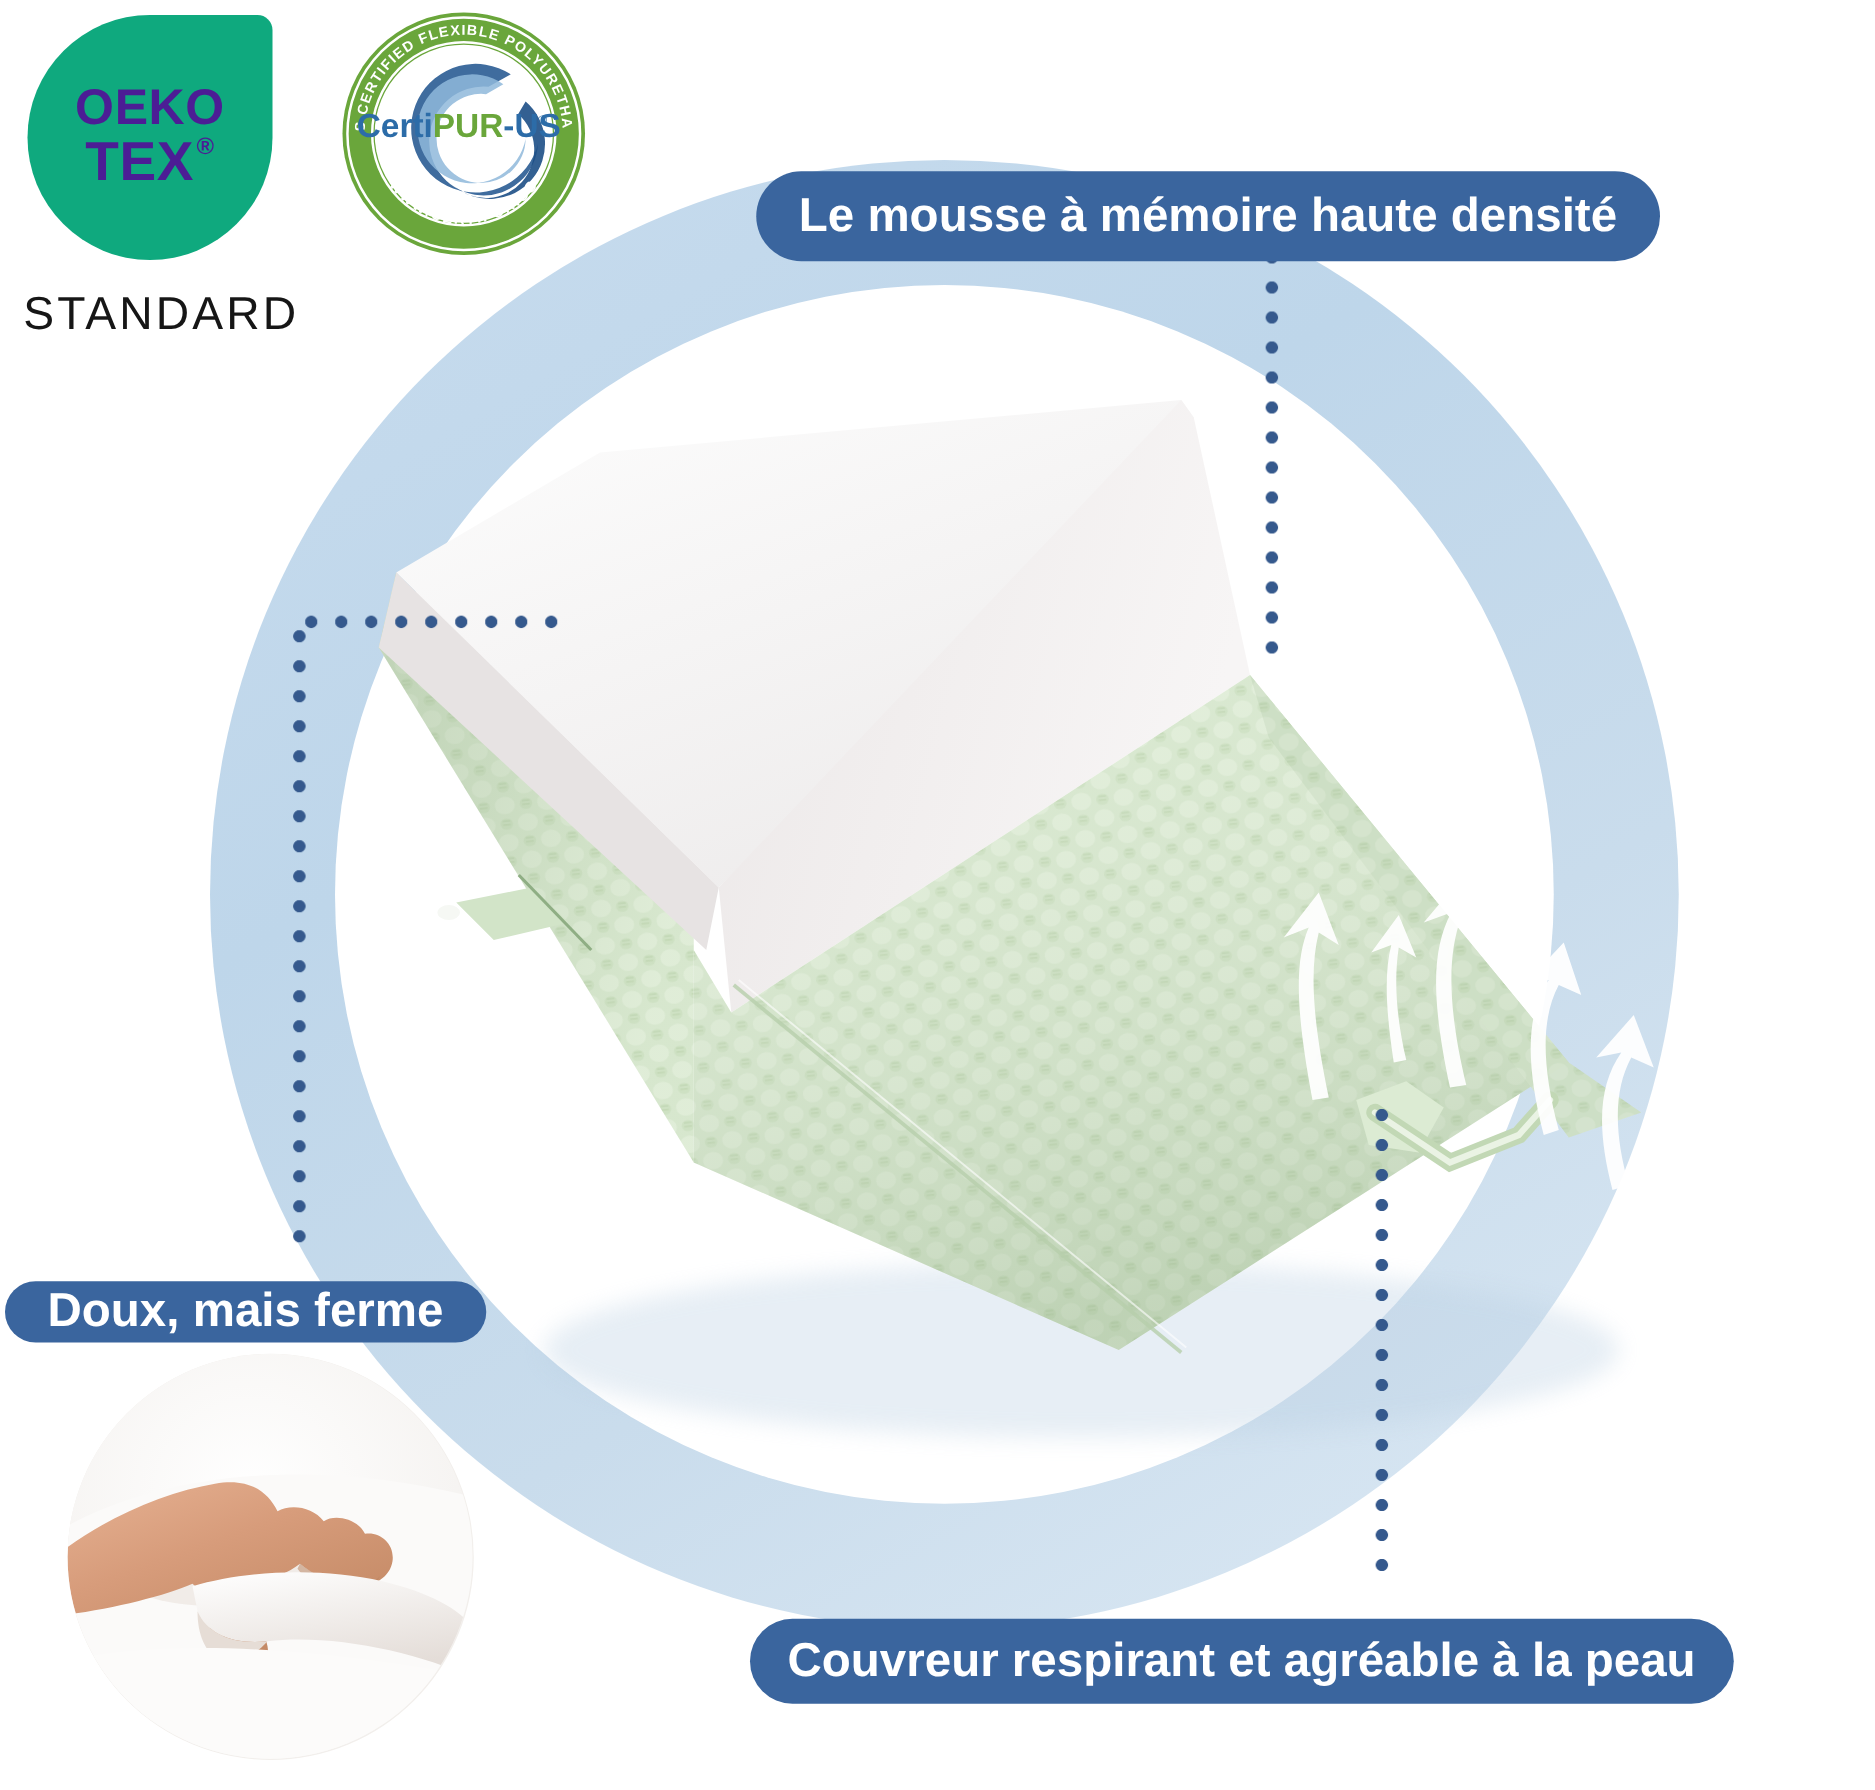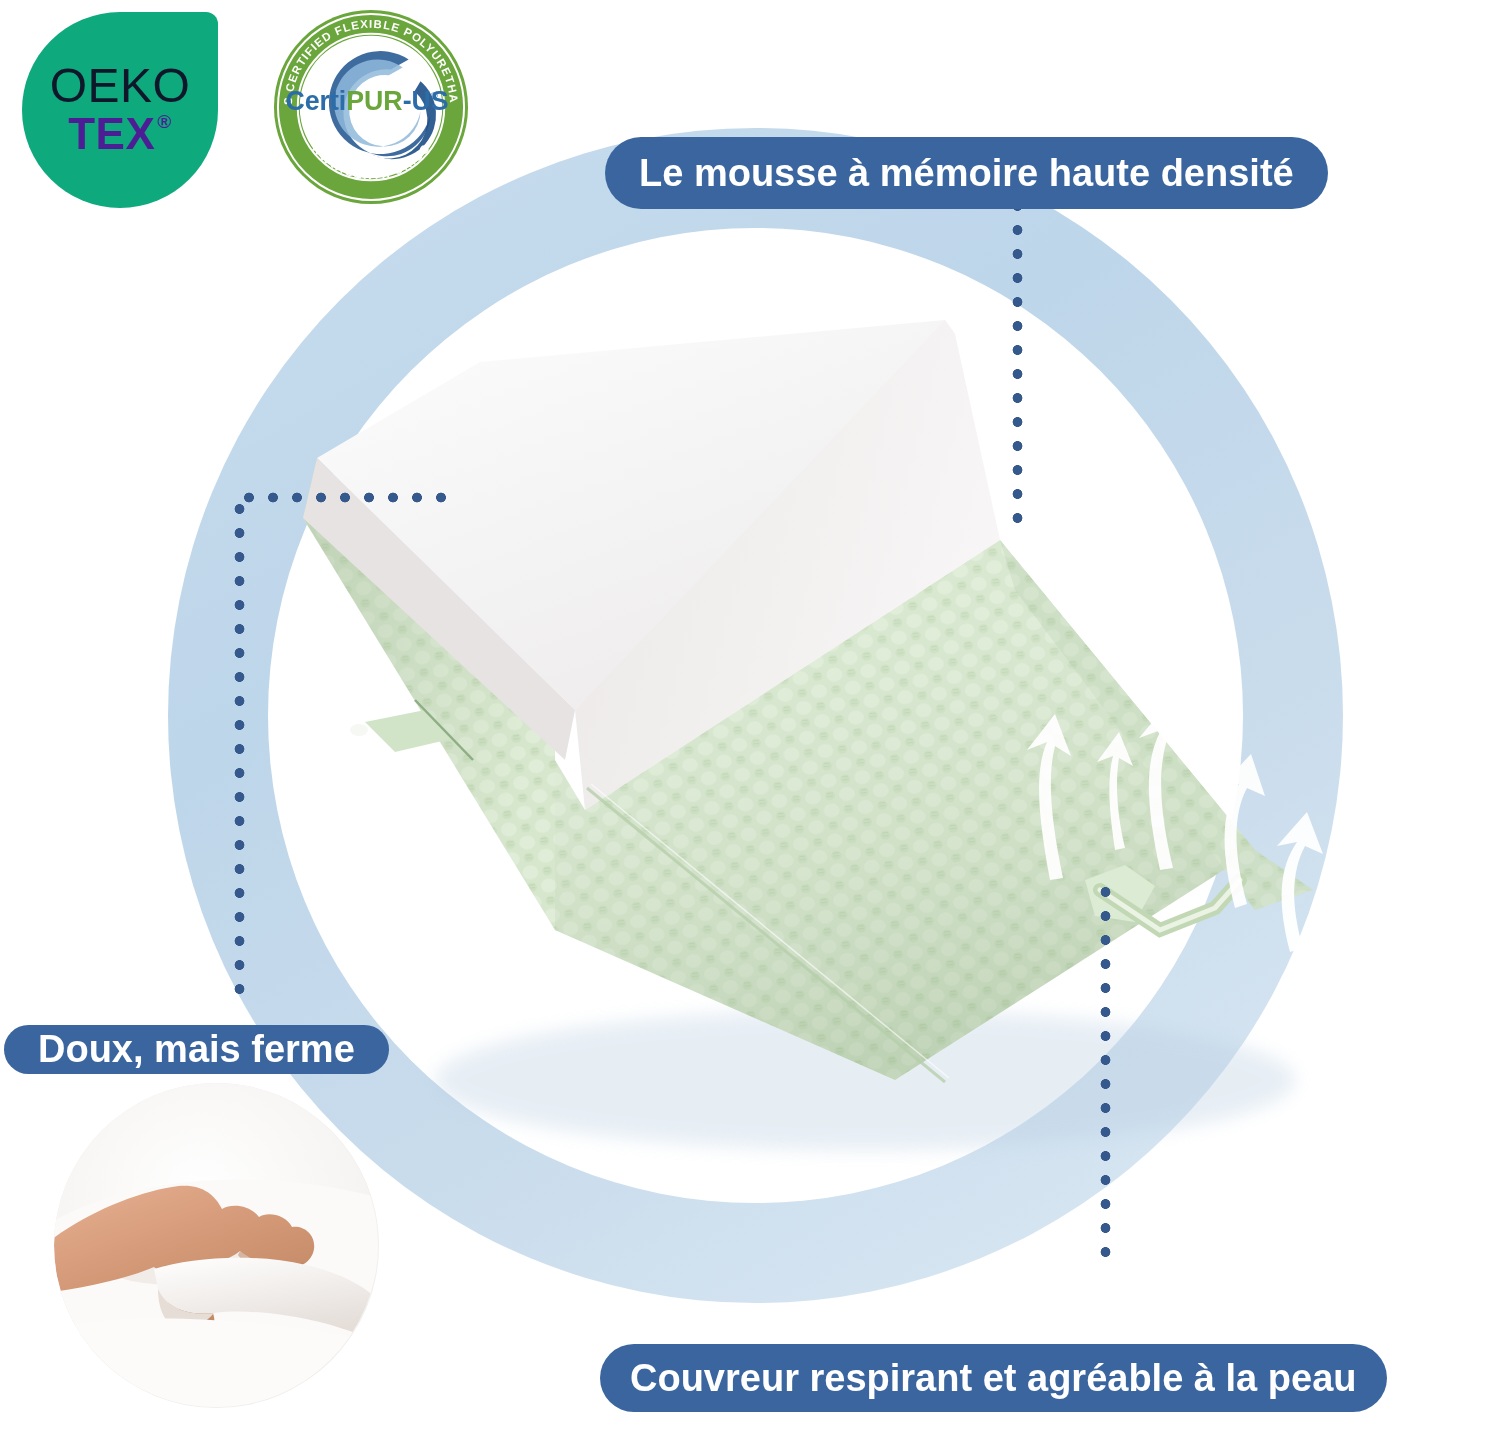--- a/index.html
+++ b/index.html
@@ -46,23 +46,23 @@
     width: 196px;
     height: 196px;
     background: #0fa97e;
     border-radius: 98px 12px 98px 98px;
     display: flex;
     flex-direction: column;
     align-items: center;
     justify-content: center;
   }
   .oeko-line1 {
-    color: #0f172a;
-    font-size: 48px;
-    font-weight: normal;
+    color: #4c1d95;
+    font-size: 40px;
+    font-weight: bold;
     letter-spacing: 0.5px;
     line-height: 1.0;
   }
   .oeko-line2 {
     color: #4c1d95;
     font-size: 44px;
     font-weight: bold;
     letter-spacing: 0.5px;
     line-height: 1.1;
     display: flex;
@@ -140,21 +140,21 @@
   }
   .pill-left {
     left: 4px;
     top: 989px;
     height: 49px;
     padding: 0 34px;
     font-size: 38px;
   }
   .pill-bottom {
     left: 600px;
-    top: 1308px;
+    top: 1259px;
     height: 68px;
     padding: 0 30px;
     font-size: 38px;
   }
 
   
   .dots-v {
     position: absolute;
     width: 13px;
     background-image: radial-gradient(circle at 50% 50%, #35598d 0 4.6px, rgba(0,0,0,0) 5.2px);
@@ -194,20 +194,21 @@
   <div class="bg-ring"></div>
   <div class="bg-ring-hole"></div>
 
   <div class="oeko-logo">
     <div class="oeko-line1">OEKO</div>
     <div class="oeko-line2">
       <span>TEX</span>
         <span class="oeko-reg">®</span>
     </div>
   </div>
+  <div class="oeko-std">STANDARD</div>
 
   <div class="certipur">
     <svg viewBox="0 0 200 200" xmlns="http://www.w3.org/2000/svg">
       <defs>
         <path id="arcTop" d="M 20,100 A 80,80 0 0 1 180,100"></path>
         <path id="arcBot" d="M 27,100 A 73,73 0 0 0 173,100"></path>
       </defs>
 
       <circle cx="100" cy="100" r="98" fill="#6aa63b"></circle>
       <circle cx="100" cy="100" r="94" fill="none" stroke="#ffffff" stroke-width="2"></circle>

